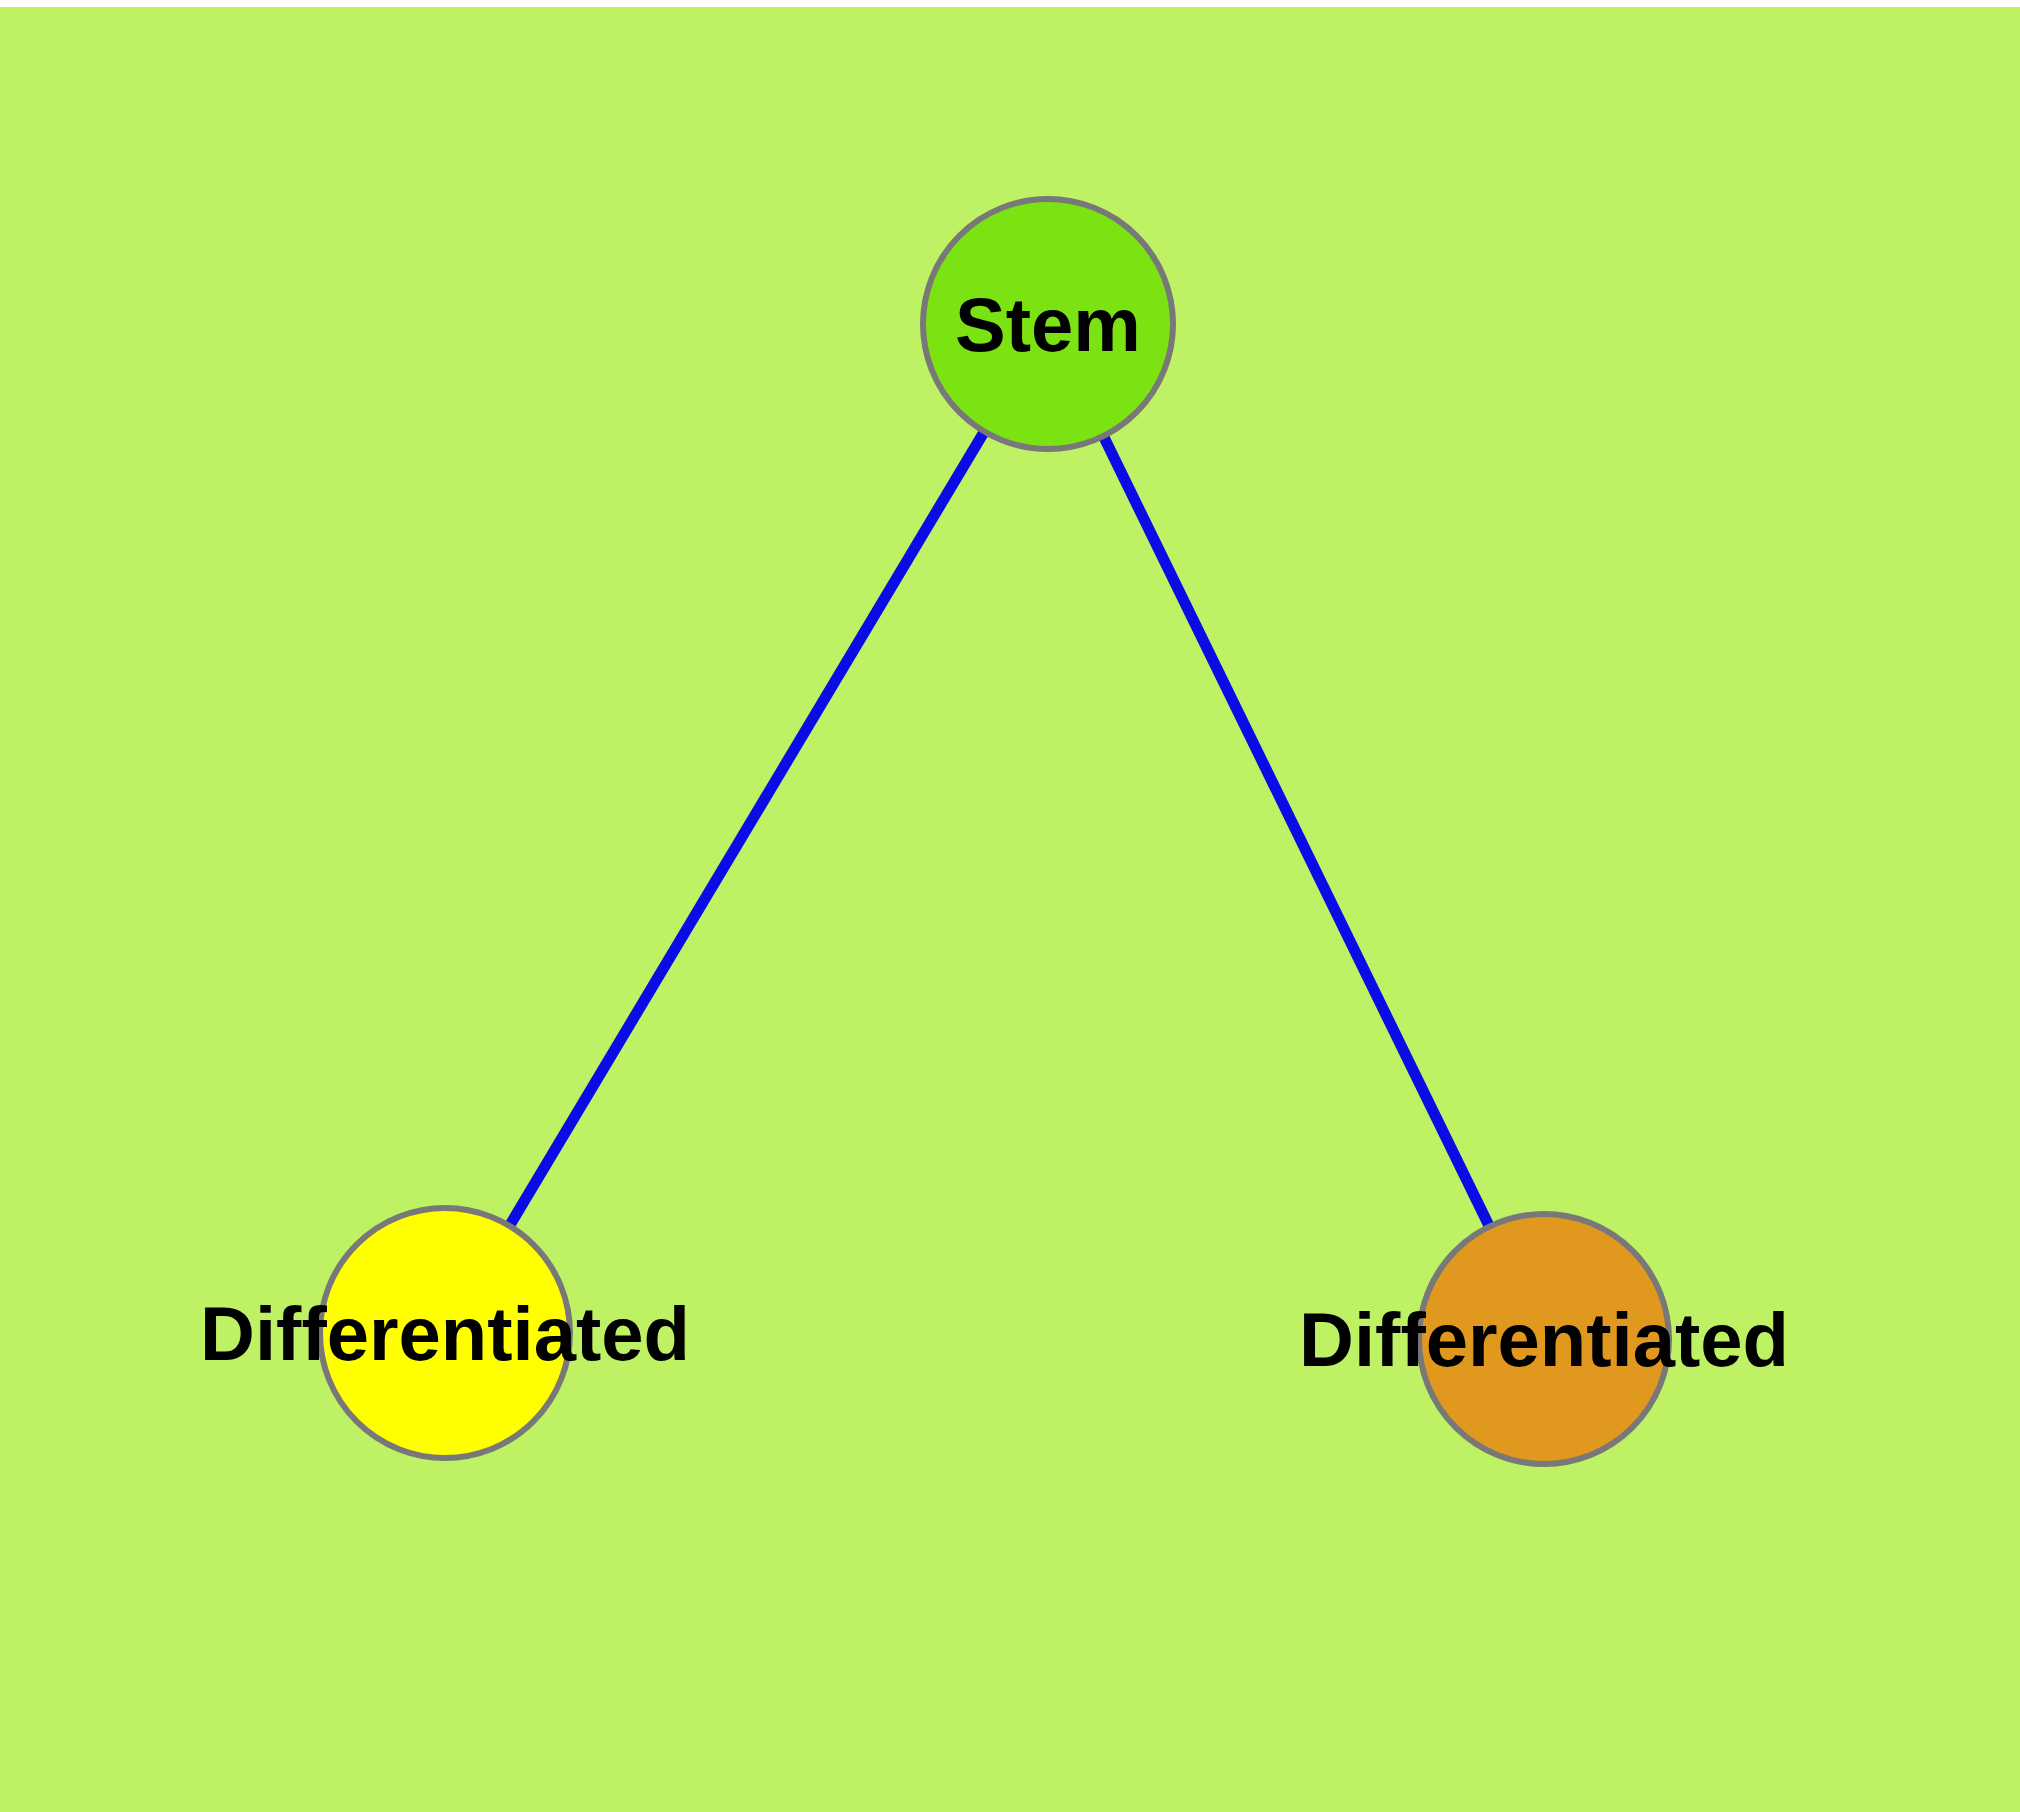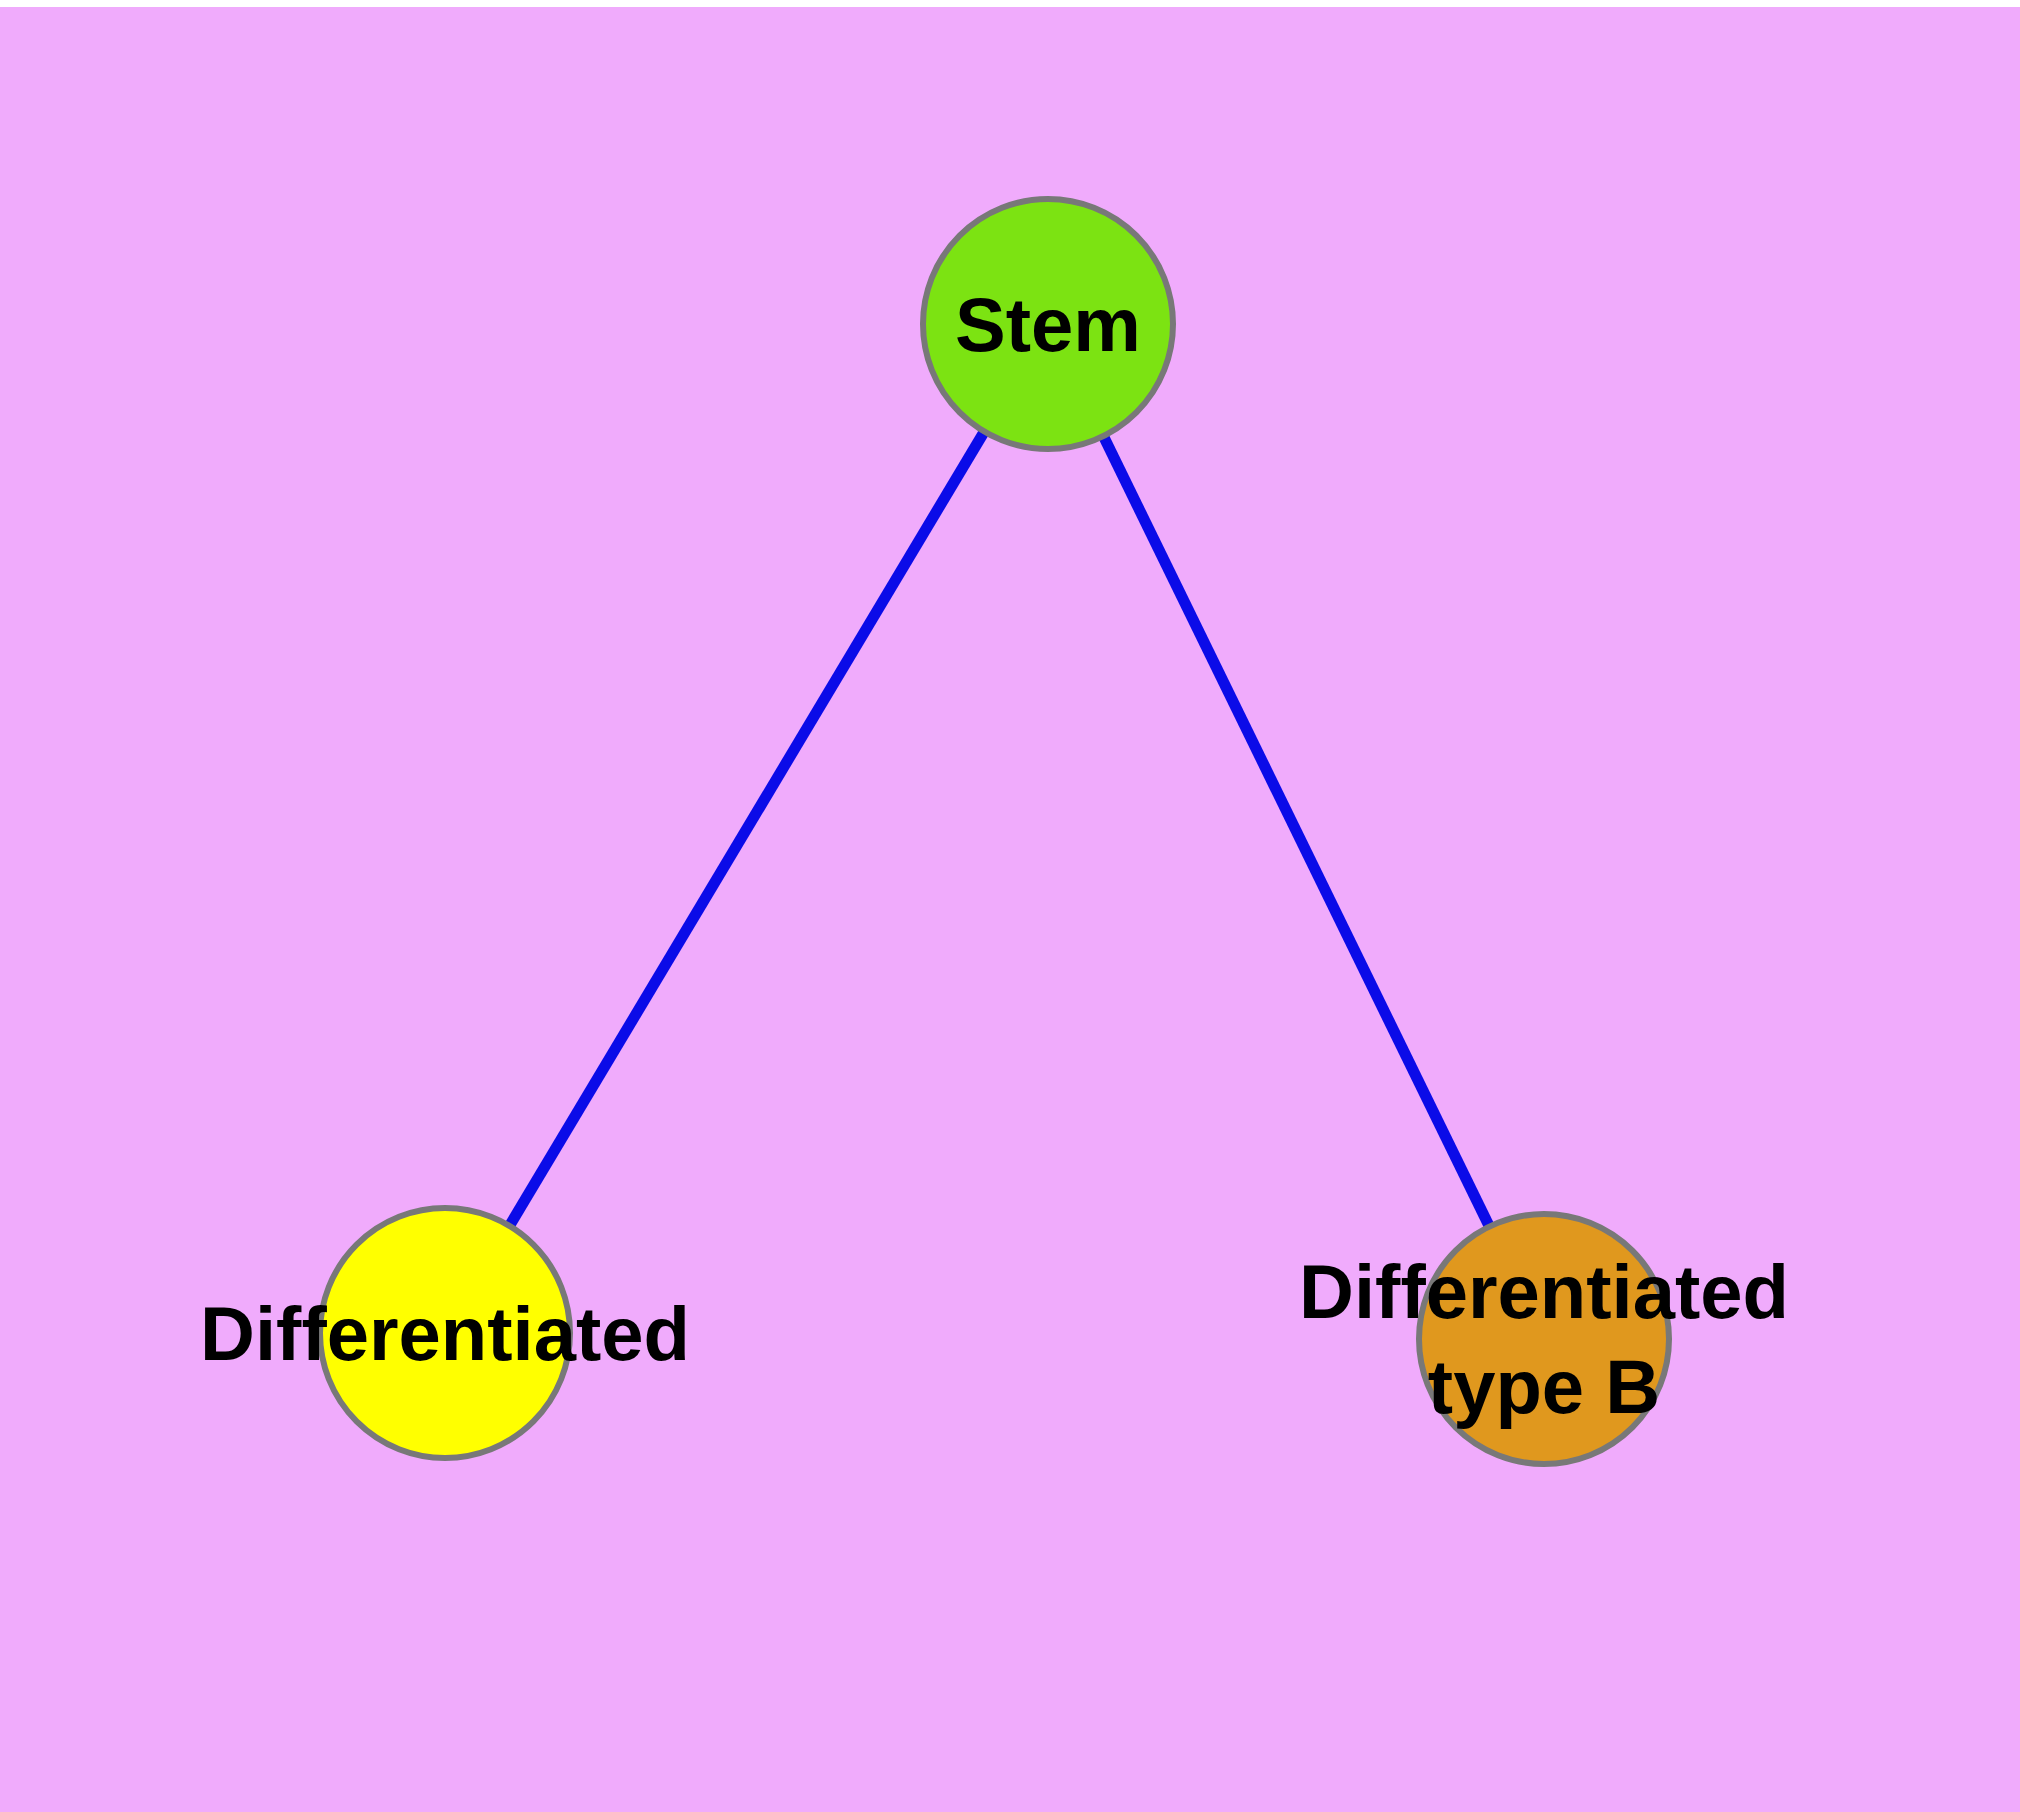--- a/index.html
+++ b/index.html
@@ -48,40 +48,39 @@
   .top-margin {
     position: absolute;
     left: 0; top: 0;
     width: 2021px; height: 6.8px;
     background: #ffffff;
   }
 </style>
 </head>
 <body>
 
-<div class="canvas" id="canvas" style="background: #f0abfc;">
+<div class="canvas" id="canvas" style="background: #bef264;">
 
   <svg class="edge-layer" width="2021" height="1805" viewBox="0 0 2384 2130">
     <line id="edge-0" x1="1237" y1="374" x2="525" y2="1565" stroke="#0b0be8" stroke-width="13"></line>
     <line id="edge-1" x1="1237" y1="374" x2="1822" y2="1572" stroke="#0b0be8" stroke-width="13"></line>
   </svg>
 
   <div class="node" id="node-stem" style="left: 920px; top: 189px; height: 256px; width: 256px; background: rgb(124, 227, 18); border-color: rgb(120, 120, 120); border-width: 6.8px;"></div>
   <div class="node" id="node-type-a" style="left: 317px; top: 1198px; height: 256px; width: 256px; background: rgb(255, 255, 0); border-color: rgb(120, 120, 120); border-width: 6.8px;"></div>
   <div class="node" id="node-type-b" style="left: 1416px; top: 1204px; height: 256px; width: 256px; background: rgb(224, 152, 30); border-color: rgb(120, 120, 120); border-width: 6.8px;"></div>
 
   <div class="node-label" id="label-stem" style="left: 1048px; top: 317px;">
     <span>Stem</span>
   </div>
 
   <div class="node-label" id="label-type-a" style="left: 445px; top: 1326px;">
     <span>Differentiated</span>
   </div>
 
   <div class="node-label" id="label-type-b" style="left: 1544px; top: 1332px;">
     <span>Differentiated</span>
-    <span>type B</span>
   </div>
 
 </div>
 
 <div class="top-margin"></div>
 
 
 </body></html>

